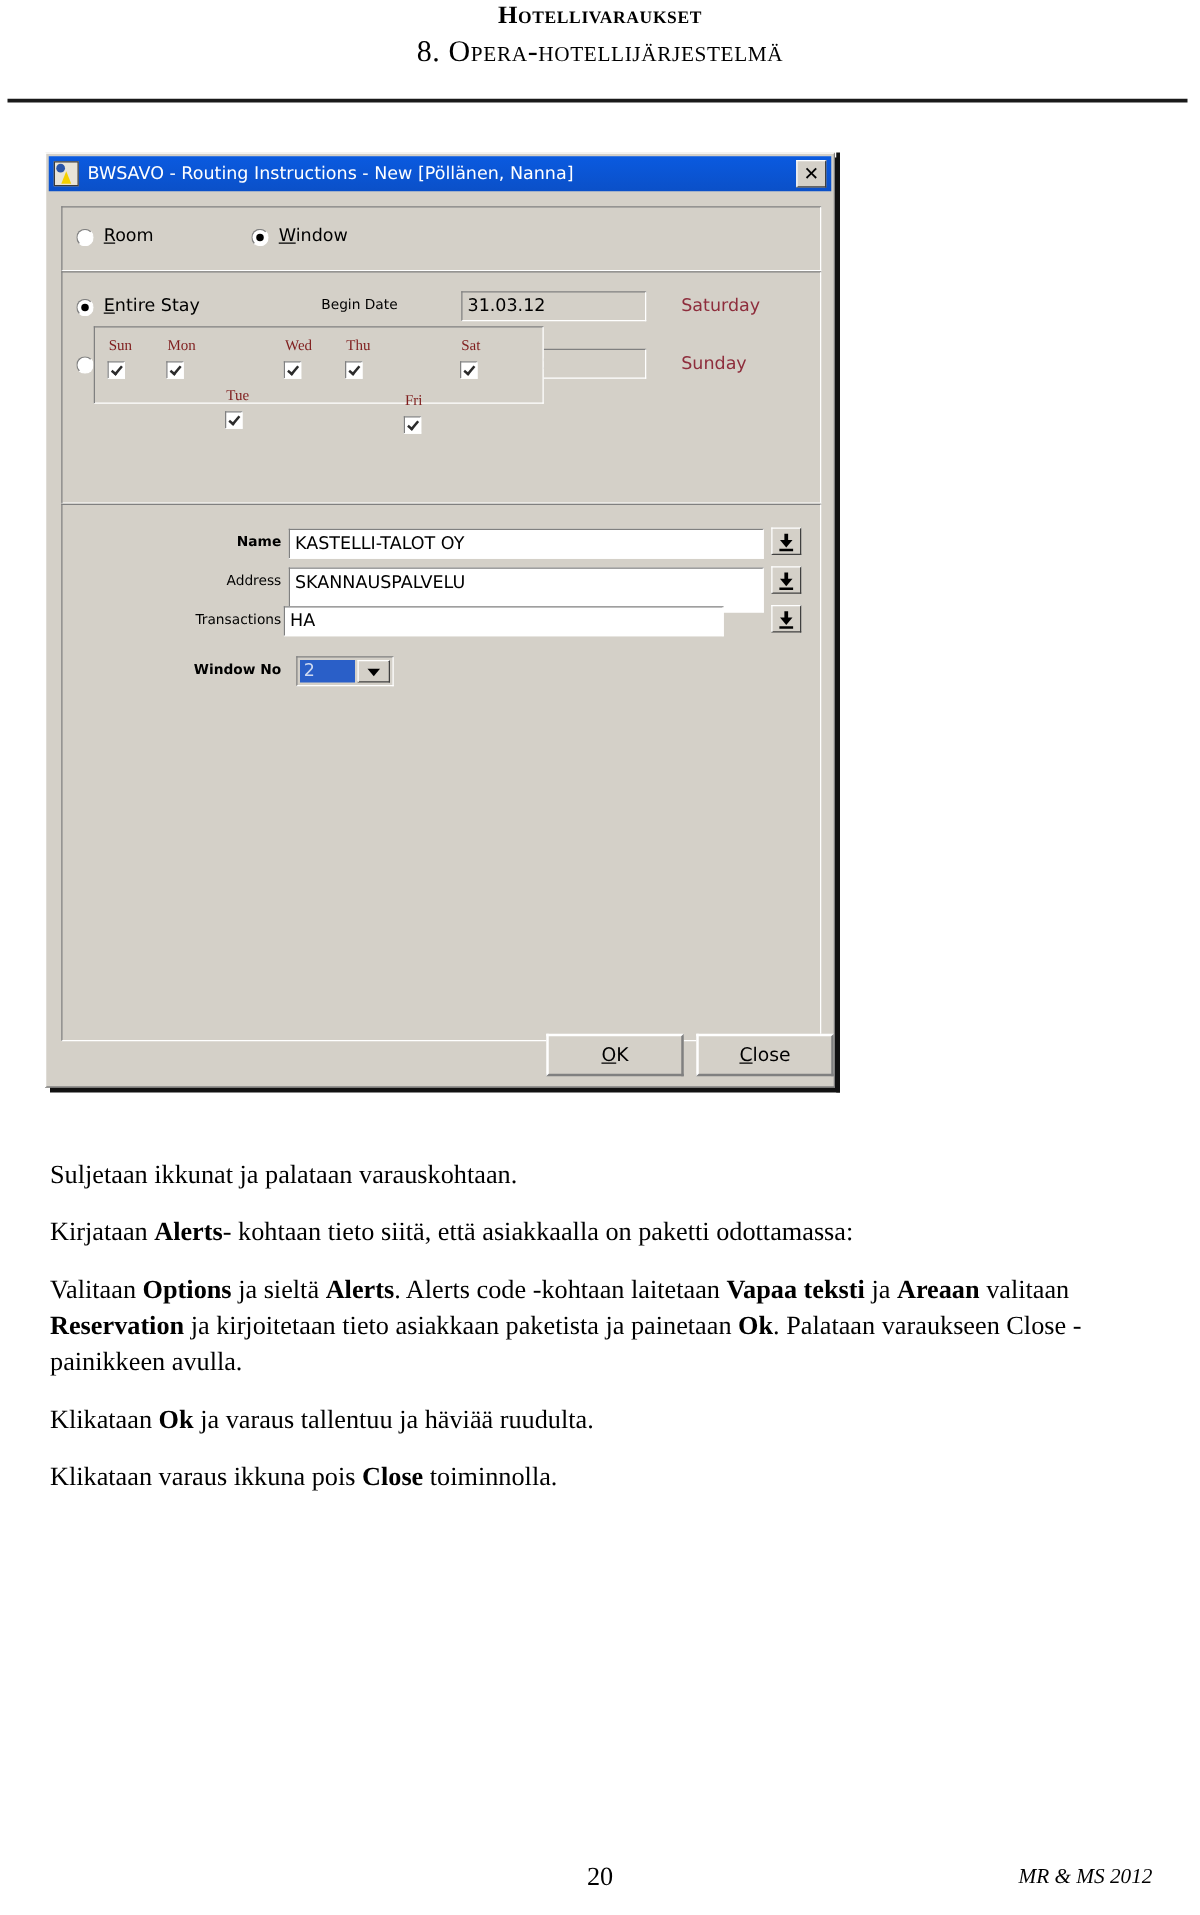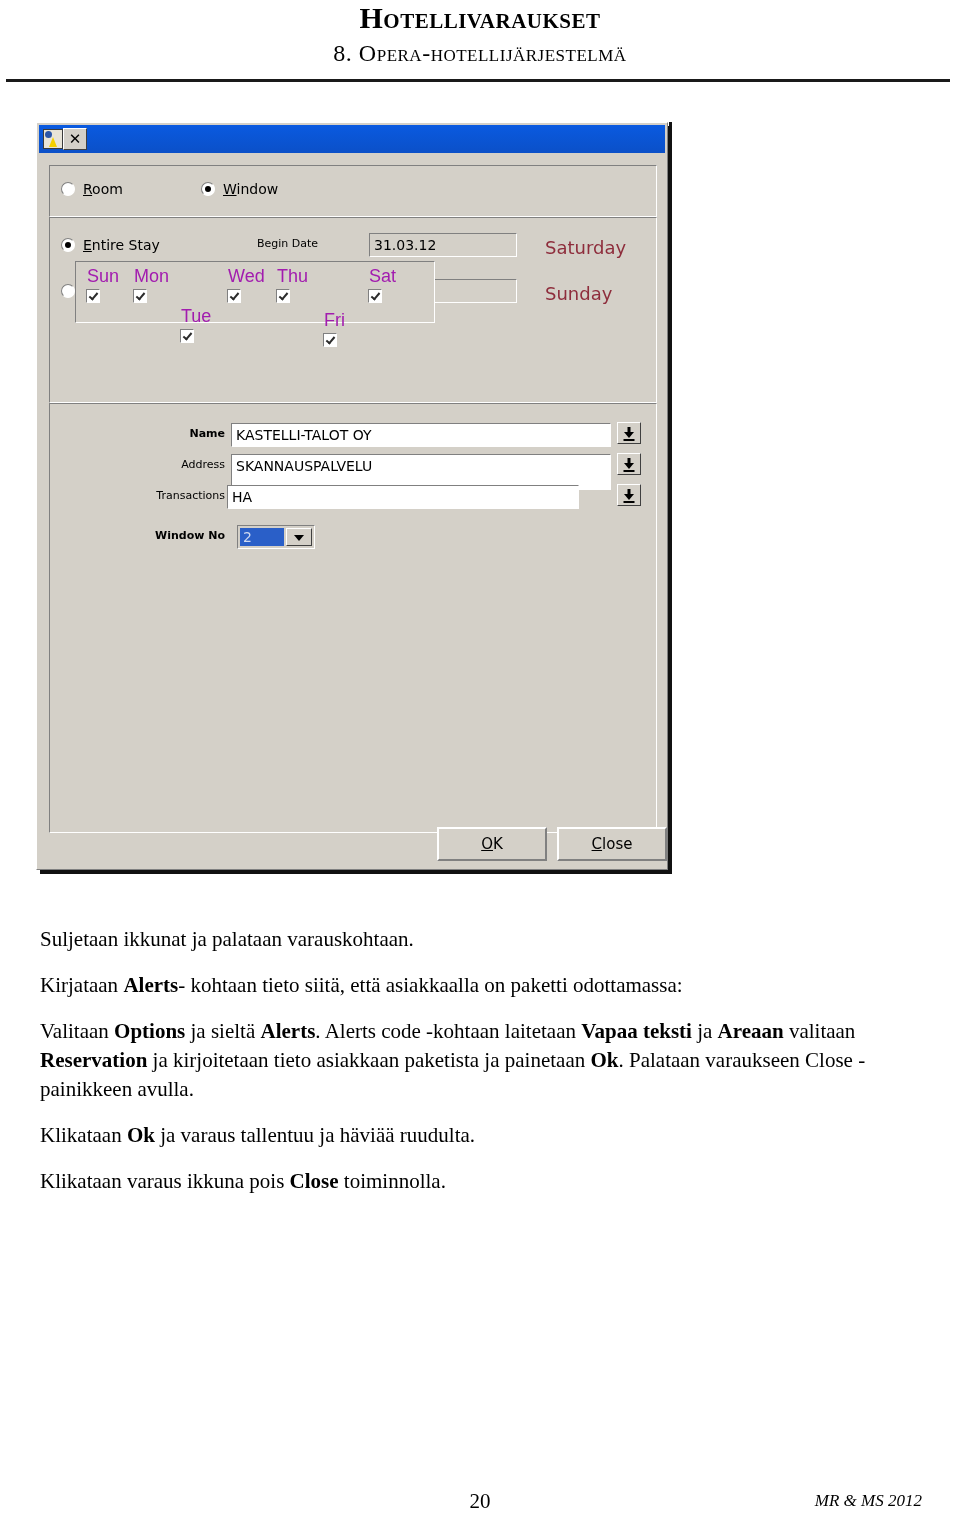--- a/index.html
+++ b/index.html
@@ -18,21 +18,21 @@
 
   
   .doc-header {
     position: absolute;
     left: 0; top: 0; width: 960px;
     text-align: center;
   }
   .doc-title {
     font-family: "Liberation Serif", serif;
     font-weight: bold;
-    font-size: 30px;
+    font-size: 20px;
     letter-spacing: 0.5px;
     font-variant: small-caps;
     margin: 0;
     padding-top: 2px;
     line-height: 1.05;
   }
   .doc-subtitle {
     font-family: "Liberation Serif", serif;
     font-size: 24px;
     font-variant: small-caps;
@@ -148,21 +148,21 @@
     border: 1px solid #808080;
     border-right-color: #ffffff;
     border-bottom-color: #ffffff;
     box-sizing: border-box;
   }
   .gb-type   { left: 10px; top: 10px;  width: 608px; height: 52px; }
   .gb-dates  { left: 10px; top: 62px;  width: 608px; height: 186px; }
   .gb-fields { left: 10px; top: 248px; width: 608px; height: 430px; }
 
   
-  .radio-row { position: absolute; display: flex; align-items: center; }
+  .radio-row { position: absolute; display: flex; align-items: flex-end; }
   .radio {
     width: 14px; height: 14px;
     border-radius: 50%;
     background: #ffffff;
     border: 1px solid #808080;
     border-right-color: #ffffff;
     border-bottom-color: #ffffff;
     box-sizing: border-box;
     position: relative;
     flex: 0 0 14px;
@@ -190,21 +190,21 @@
     font-family: "DejaVu Sans", sans-serif;
     font-size: 11px;
     color: #000;
     white-space: nowrap;
   }
   .w-label.bold { font-weight: bold; }
   .w-label.right { text-align: right; }
   .dayname {
     position: absolute;
     font-family: "DejaVu Sans", sans-serif;
-    font-size: 18px;
+    font-size: 14px;
     color: #8e2d3c;
     white-space: nowrap;
   }
   .textfield {
     position: absolute;
     background: #d4d0c8;
     border: 1px solid #808080;
     border-right-color: #ffffff;
     border-bottom-color: #ffffff;
     box-sizing: border-box;
@@ -229,23 +229,23 @@
     border-bottom-color: #ffffff;
     box-sizing: border-box;
   }
   .dow-cell {
     position: absolute;
     top: 6px;
     width: 48px;
     text-align: left;
   }
   .dow-name {
-    font-family: Liberation Sans, sans-serif;
-    font-size: 18px;
-    color: #a21caf;
+    font-family: Liberation Serif, serif;
+    font-size: 12px;
+    color: #7f1d1d;
     display: block;
     line-height: 16px;
     padding-left: 1px;
   }
   .checkbox {
     width: 14px; height: 14px;
     margin-top: 5px;
     background: #ffffff;
     border: 1px solid #808080;
     border-right-color: #ffffff;
@@ -418,20 +418,21 @@
 <div class="header-rule"></div>
 
 <div class="scan-edge-right"></div>
 <div class="scan-edge-bottom"></div>
 <div class="dialog-shadow"></div>
 
 <div class="dialog">
 
   <div class="titlebar">
     <div class="app-icon"></div>
+    <div class="titlebar-text">BWSAVO - Routing Instructions - New [Pöllänen, Nanna]</div>
     <div class="close-btn">
       <span class="x-glyph">✕</span>
     </div>
   </div>
 
   <div class="dialog-body">
 
     <div class="groupbox gb-type"></div>
 
     <div class="radio-row" style="left:22px; top:26px;">

